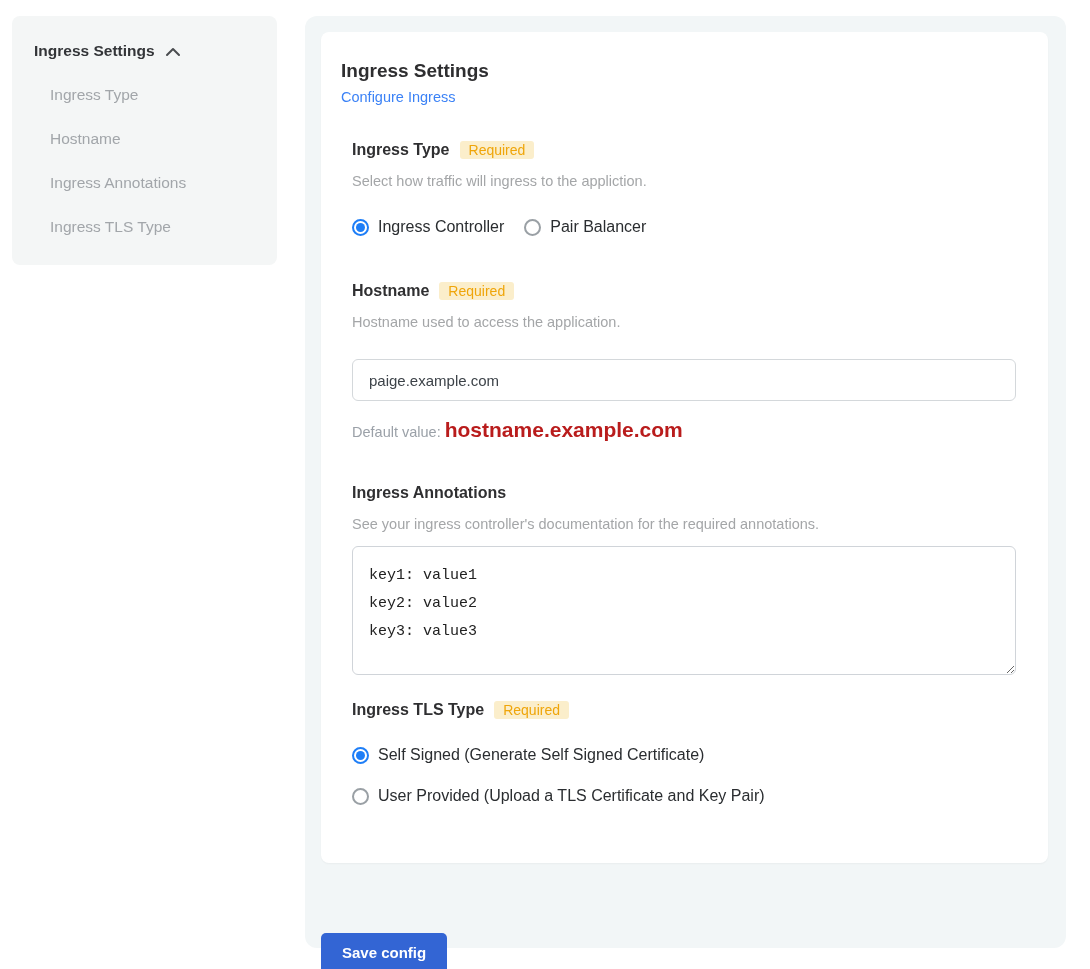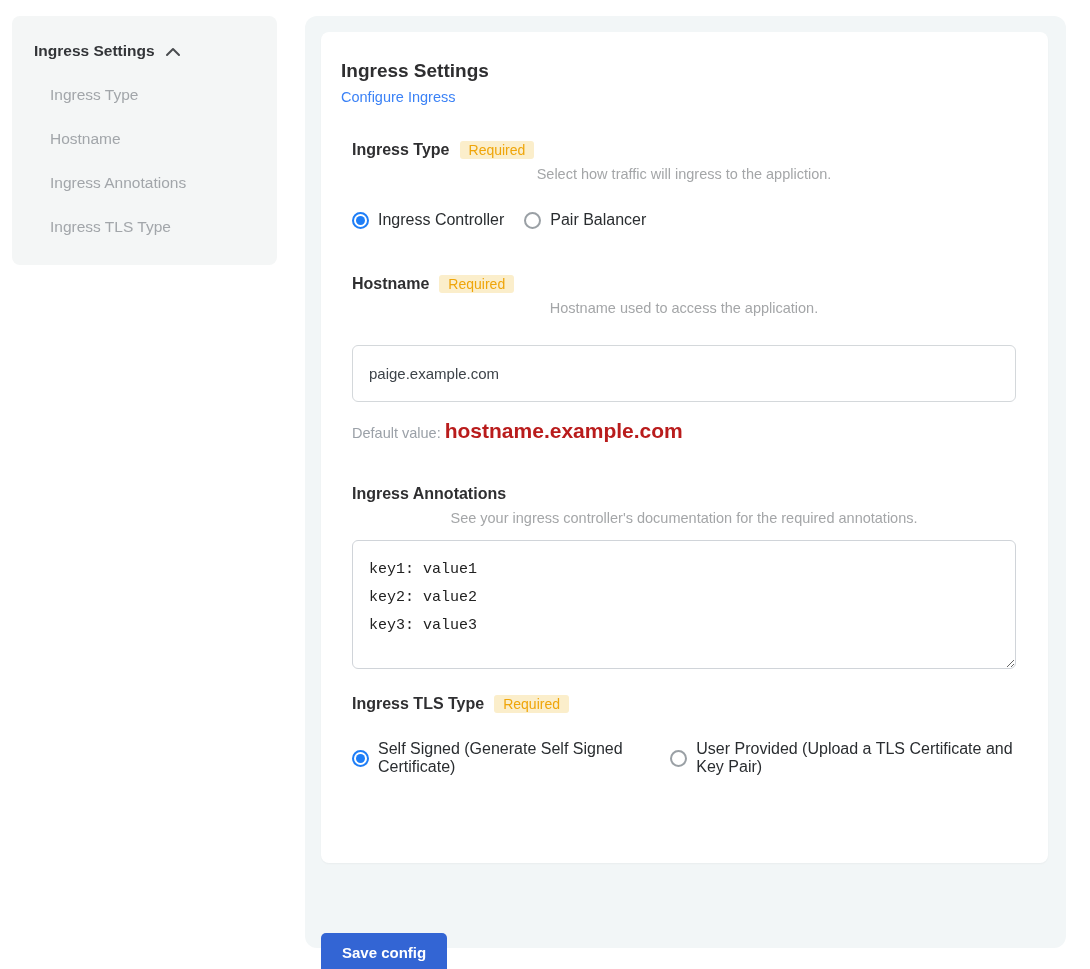--- a/index.html
+++ b/index.html
@@ -23,47 +23,47 @@
     background:#ffffff; border-radius:8px; box-shadow:0 1px 2px rgba(0,0,0,0.04);
     padding:28px 20px; }
   .card-title { font-size:19px; font-weight:700; color:#2e2e30; }
   .card-subtitle { margin-top:7px; font-size:14.5px; color:#3b82f6; }
 
   .sections { margin-left:11px; width:664px; }
   .section-head { display:flex; align-items:center; gap:10px; }
   .section-heading { font-size:16px; font-weight:700; color:#2f2f31; }
   .badge { background:#fbeecb; color:#efa50a; font-size:14px; font-weight:500;
     padding:1px 9px; border-radius:3px; }
-  .helper { margin-top:7px; font-size:14.5px; color:#a4a6a8;text-align:center; }
+  .helper { margin-top:14px; font-size:14.5px; color:#a4a6a8; }
 
   .sec-ingress-type { margin-top:36px; }
   .radio-row { margin-top:29px; display:flex; align-items:center; gap:20px; }
   .radio-option { display:flex; align-items:center; gap:9px; cursor:pointer; }
   .radio { width:17px; height:17px; border:2px solid #9aa0a5; border-radius:50%;
     background:#fff; position:relative; flex:none; display:inline-block; }
   .radio.checked { border-color:#1e7ef7; }
   .radio.checked::after { content:''; position:absolute; inset:2px;
     border-radius:50%; background:#1e7ef7; }
   .radio-label { font-size:16px; color:#2a2d30; }
 
   .sec-hostname { margin-top:46px; }
-  .text-input { margin-top:29px; width:664px; height:57px; border:1px solid #d4d8db;
+  .text-input { margin-top:29px; width:664px; height:42px; border:1px solid #d4d8db;
     border-radius:6px; padding:0 16px; font-size:15px; color:#3d4349;
     font-family:"Liberation Sans", sans-serif; outline:none; background:#fff; }
   .default-line { margin-top:17px; font-size:14.5px; color:#9ba1a8; }
   .default-value { font-weight:700; color:#b91c1c; font-size:21px;text-align:right; }
 
   .sec-annotations { margin-top:42px; }
   .annotations-area { margin-top:14px; width:664px; height:129px;
     border:1px solid #d0d4d9; border-radius:6px; padding:15px 16px;
     font-family:"Liberation Mono", monospace; font-size:15px; line-height:1.85;
     color:#222; resize:both; outline:none; background:#fff; }
 
   .sec-tls { margin-top:22px; }
-  .tls-options { margin-top:27px; display:flex; flex-direction:row; gap:23px; }
+  .tls-options { margin-top:27px; display:flex; flex-direction:column; gap:23px; }
 
   .save-btn { position:absolute; left:16px; top:917px; min-width:119px; height:42px;
     background:#3365d4; border:none; border-bottom:3px solid #2a52ab;
     border-radius:5px; color:#ffffff; font-size:15px; font-weight:700;
     font-family:"Liberation Sans", sans-serif; padding:0 21px; cursor:pointer; }
 </style>
 </head>
 <body>
 
 <nav class="sidebar">

